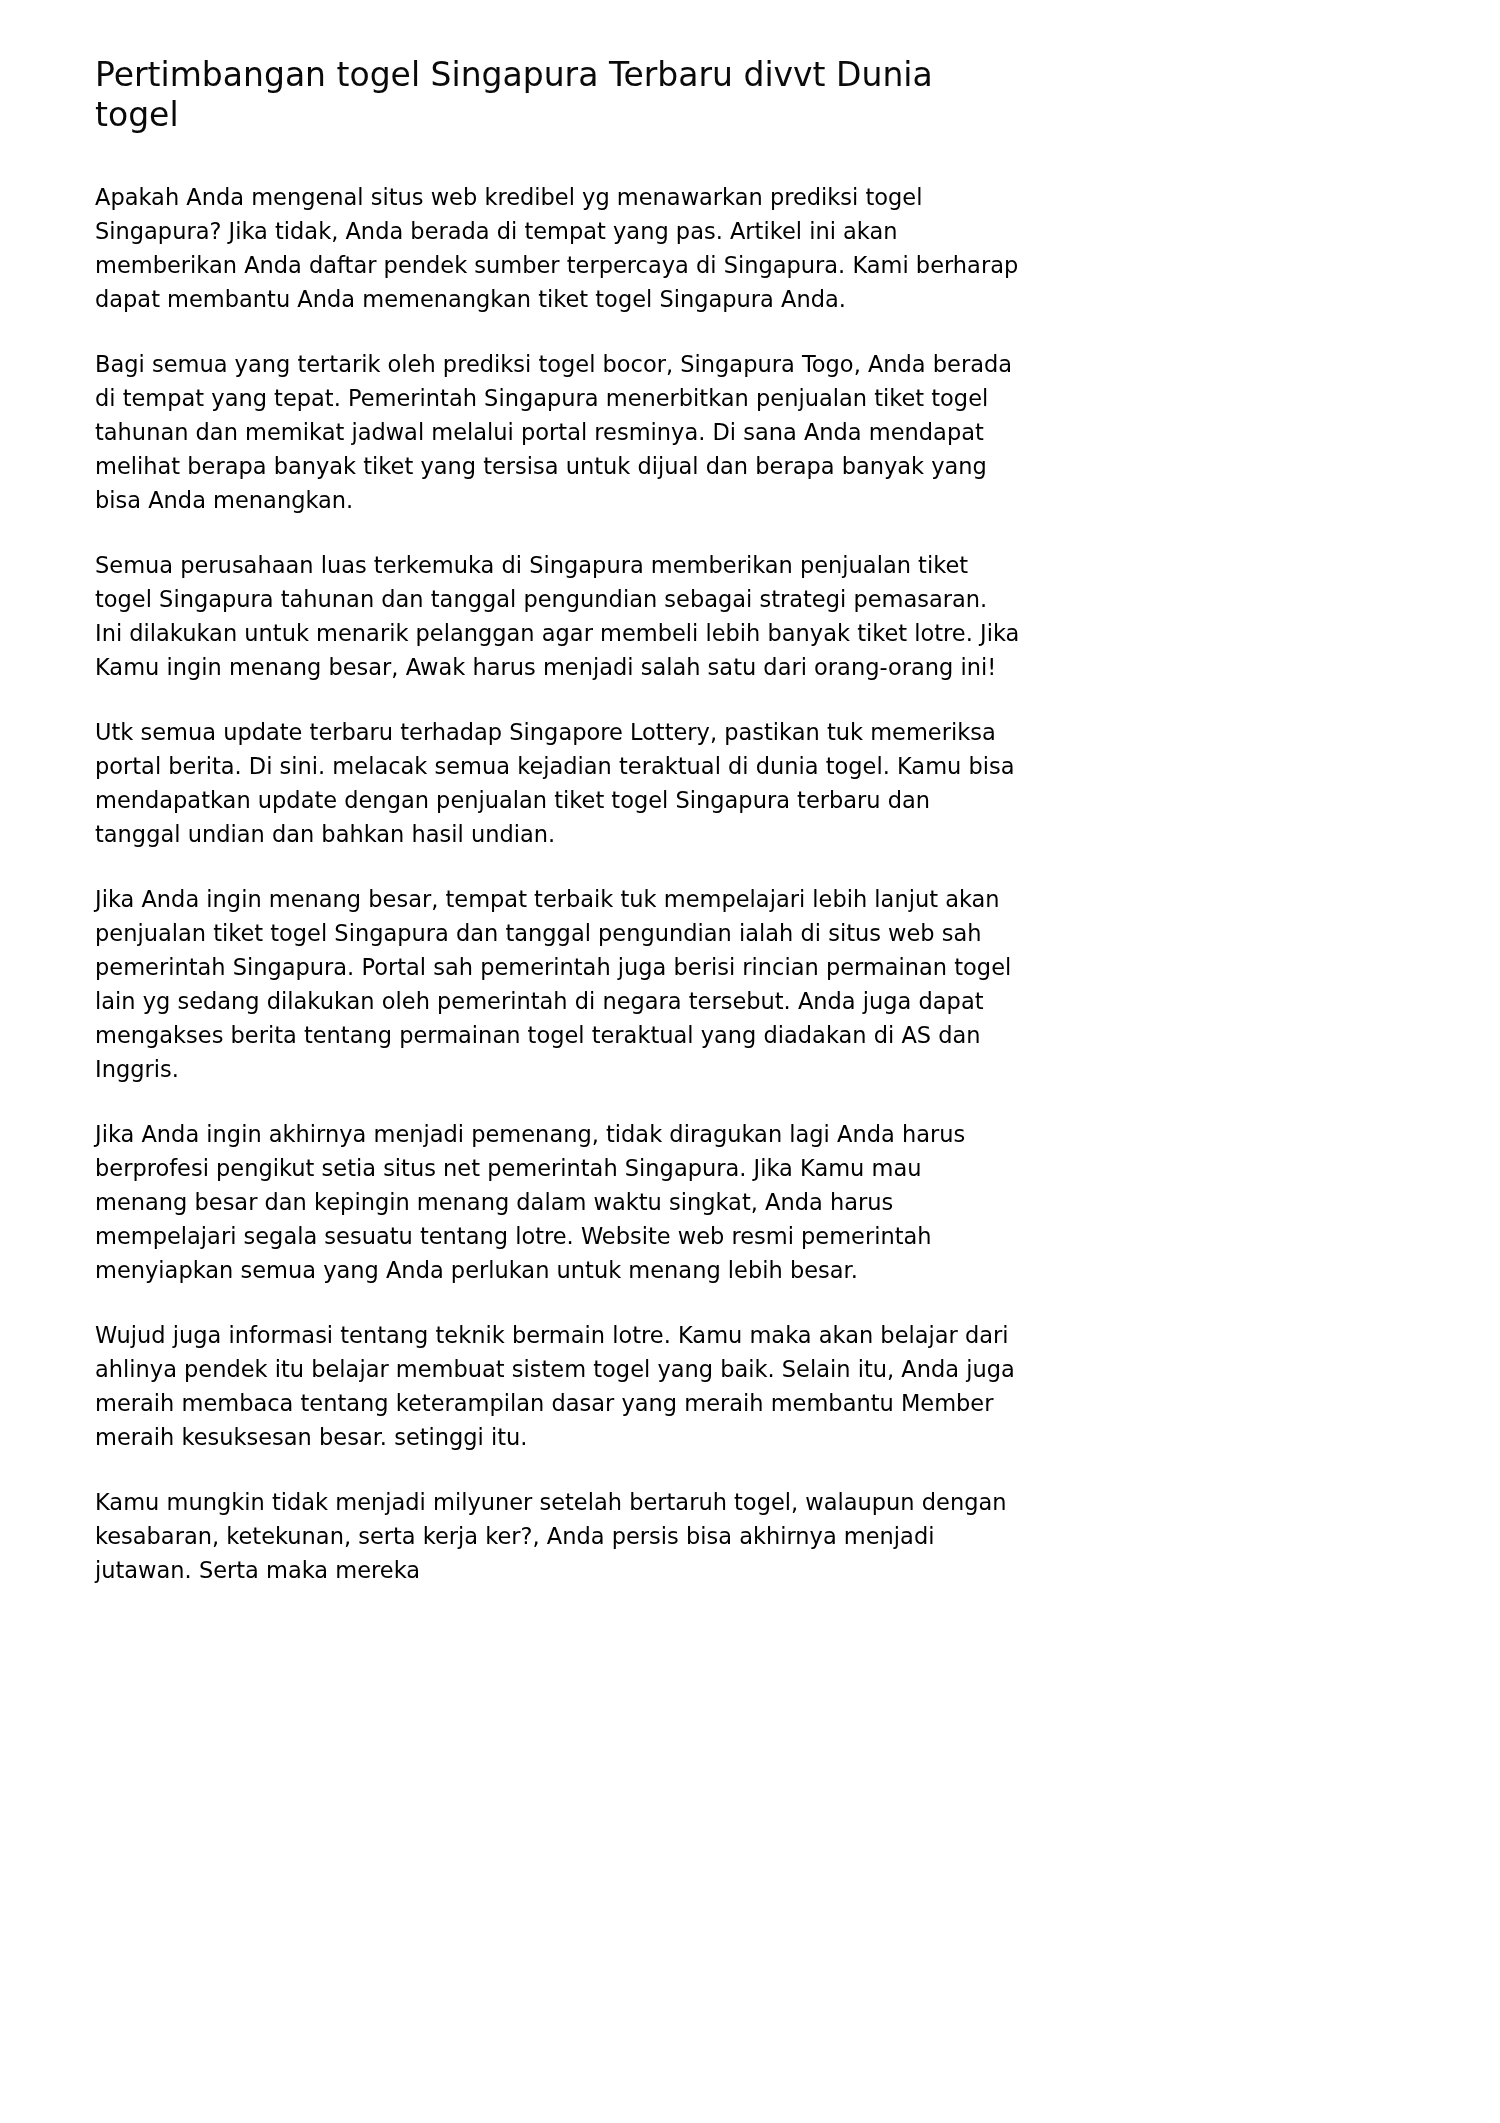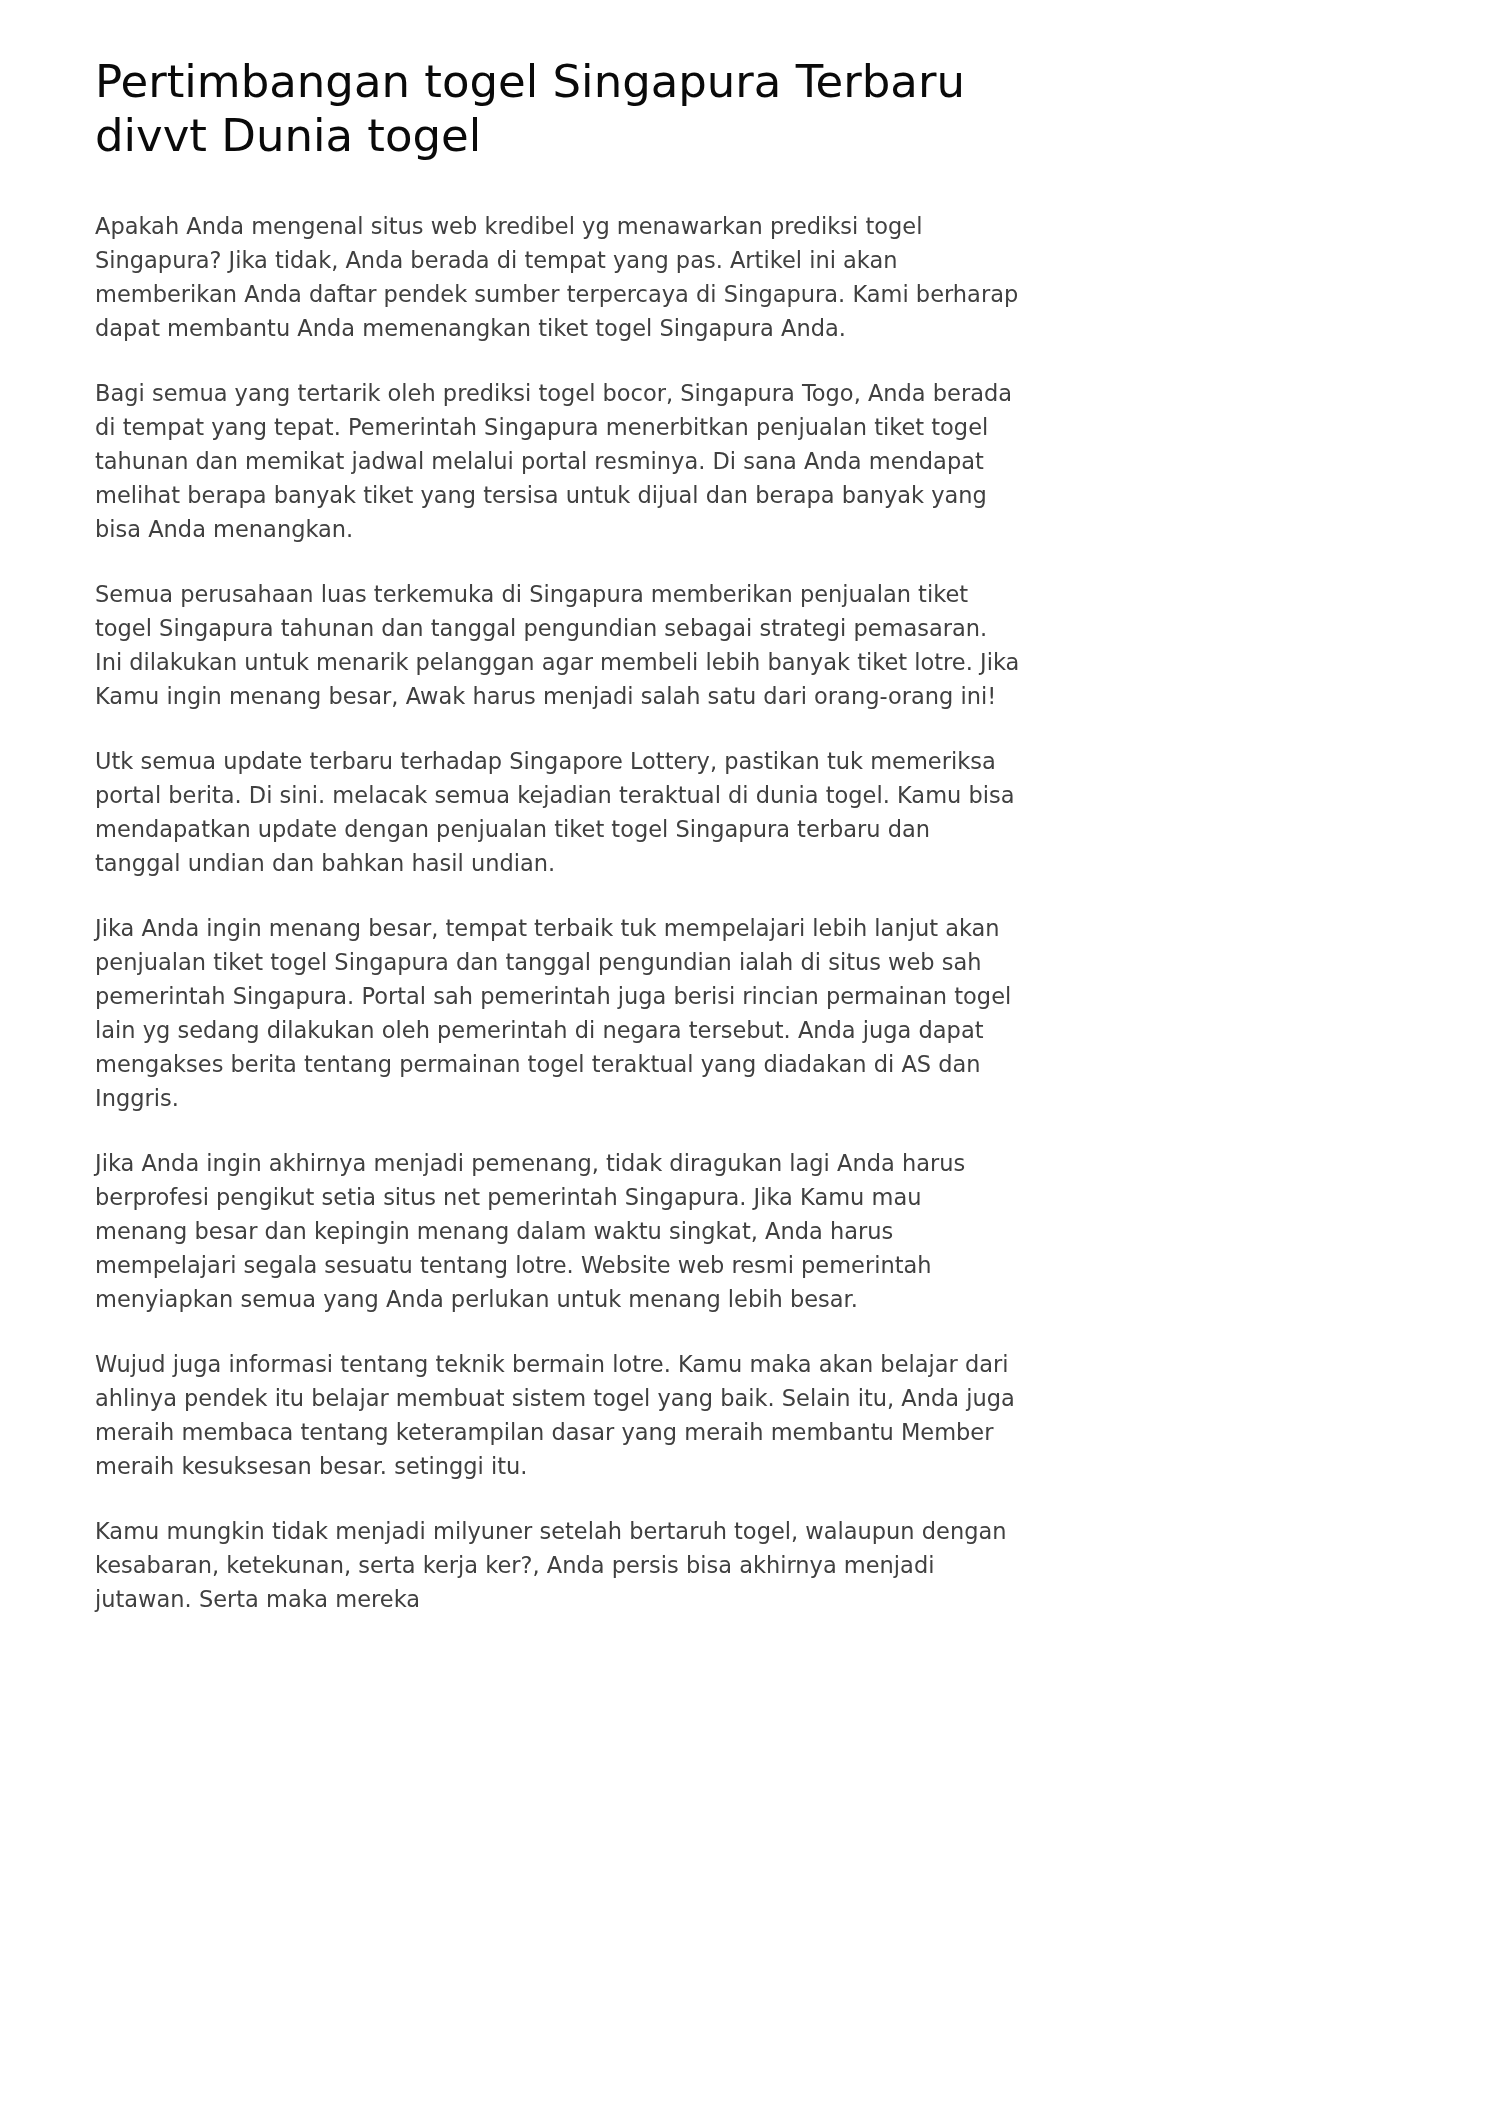--- a/index.html
+++ b/index.html
@@ -12,32 +12,32 @@
     width: 1500px;
     height: 2123px;
     background: #ffffff;
     box-sizing: border-box;
     padding: 40px 480px 0 95px;
     overflow: hidden;
     font-family: "DejaVu Sans", "Liberation Sans", sans-serif;
     color: #0a0a0a;
   }
   .article-title {
-    font-size: 45px;
+    font-size: 33px;
     font-weight: 400;
     line-height: 1.2;
     margin: 15px 0 46px 0;
     color: #0a0a0a;
   }
   .article-body p {
     font-size: 22.5px;
     font-weight: 400;
     line-height: 34px;
     margin: 0 0 31px 0;
-    color: #404040;
+    color: #000000;
     text-align: left;
   }
 </style>
 </head>
 <body>
 
 <div class="page">
   <h1 class="article-title">Pertimbangan togel Singapura Terbaru divvt Dunia togel</h1>
 
   <div class="article-body">

